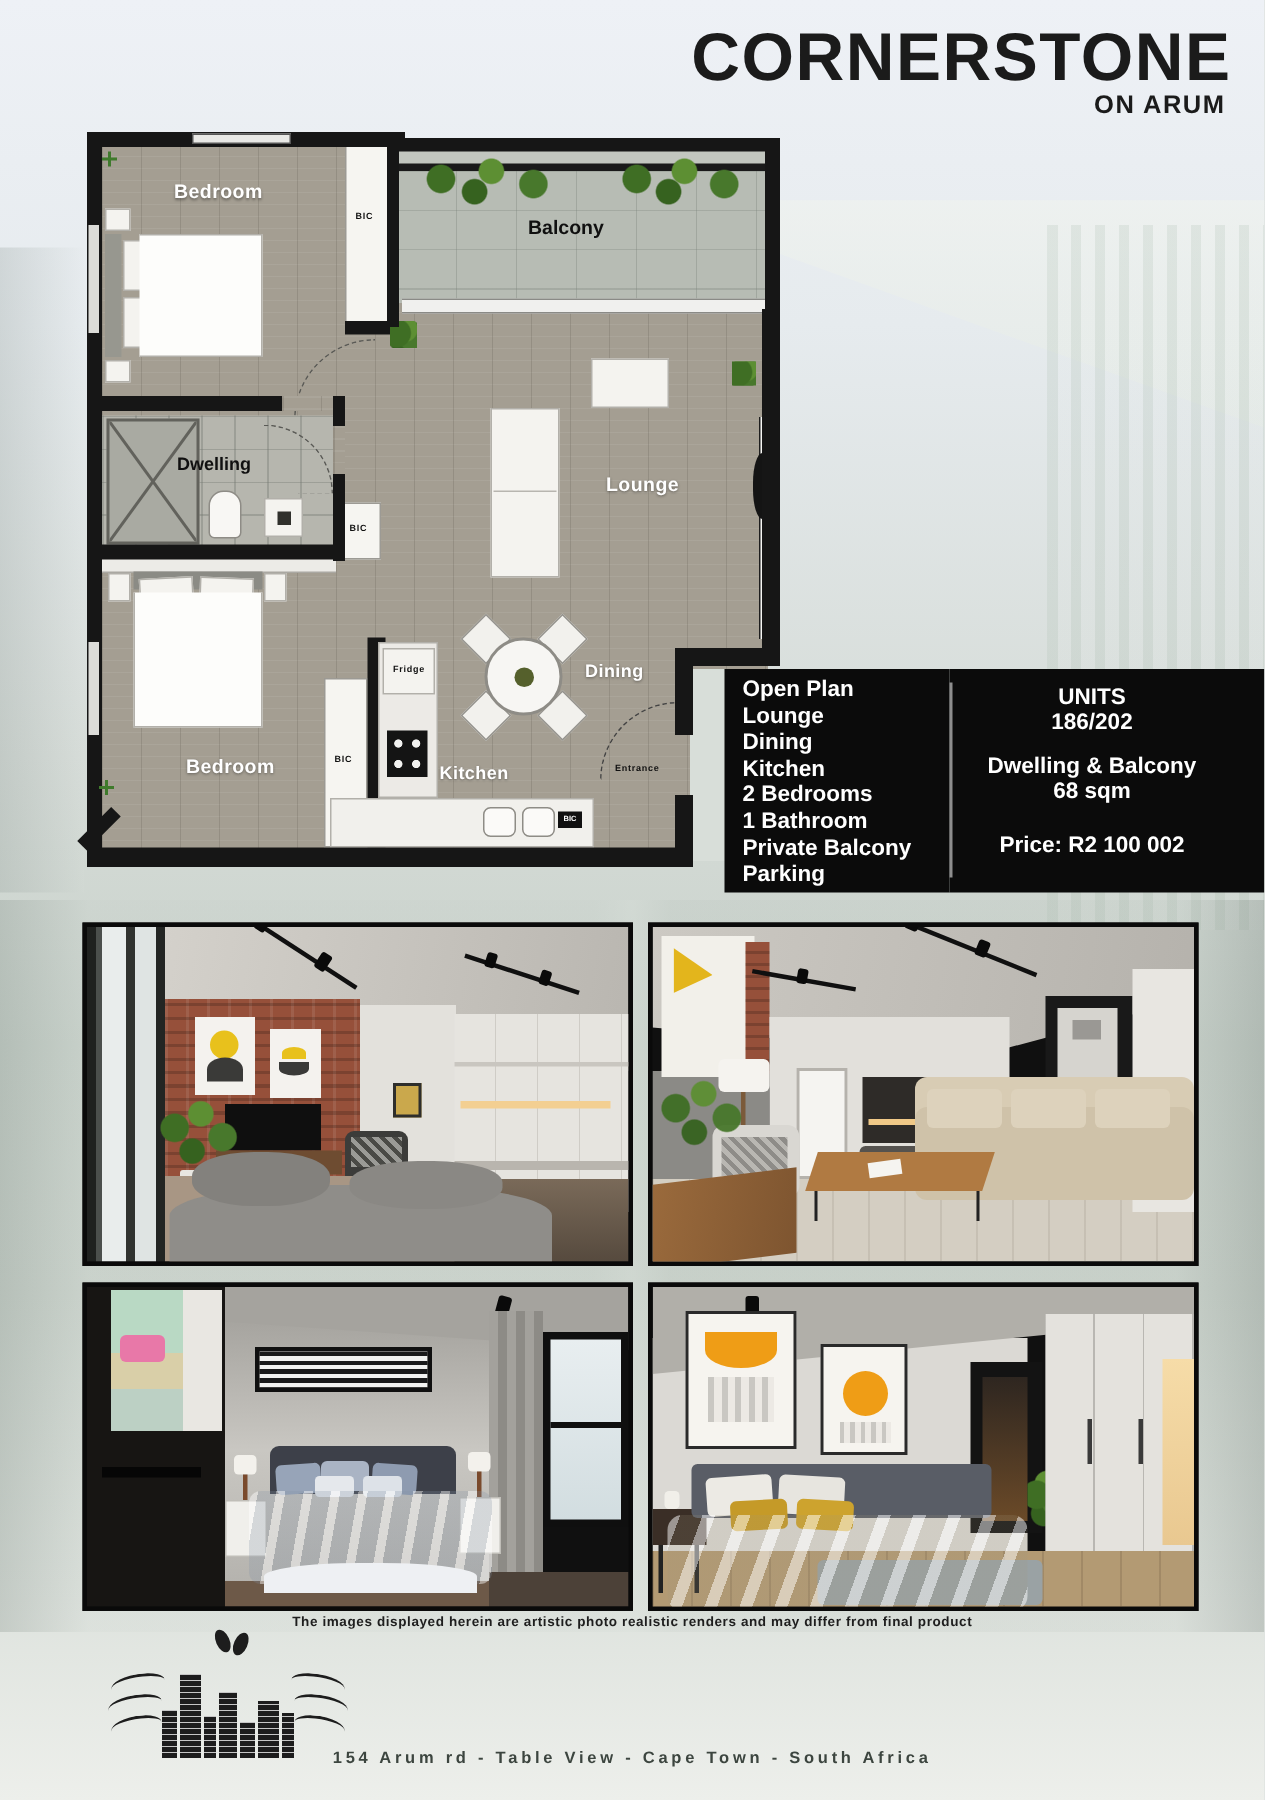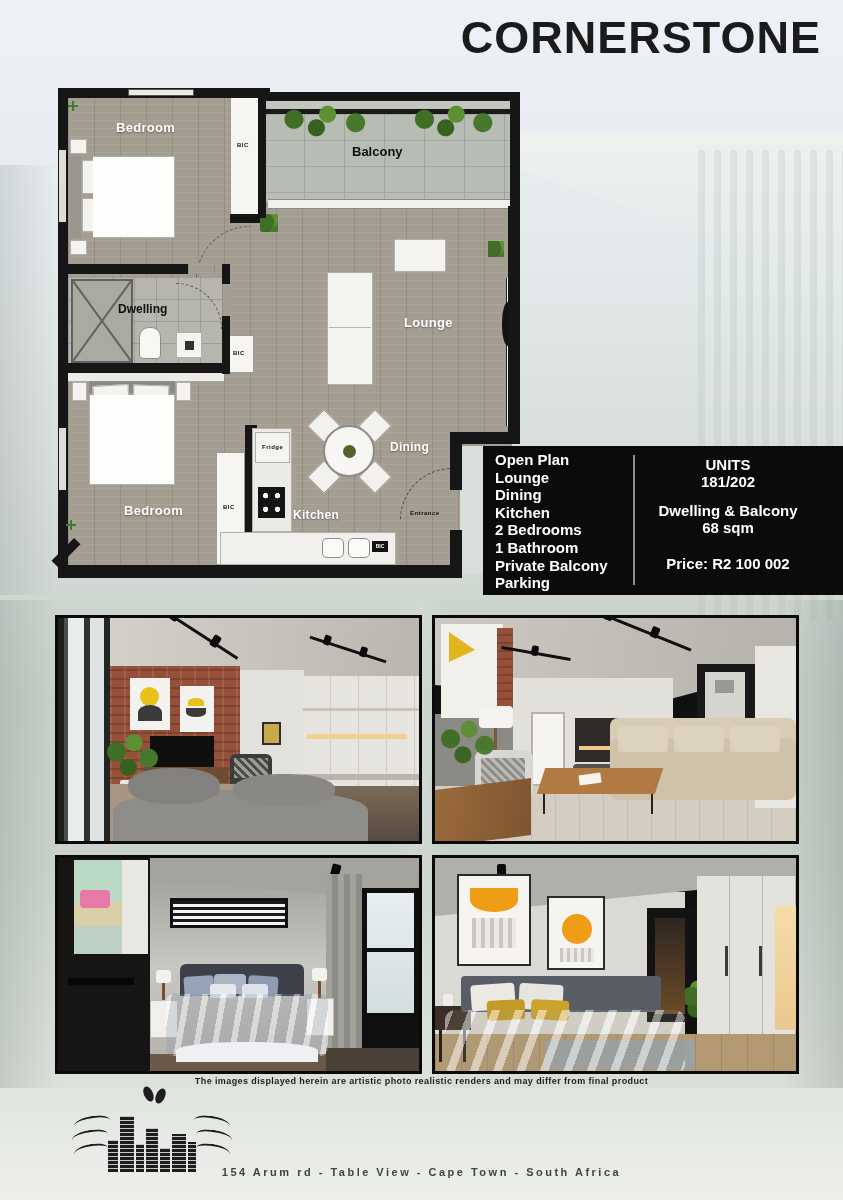--- a/index.html
+++ b/index.html
@@ -37,20 +37,21 @@
 
 <div class="page">
 
   <div class="abs" style="left:420px;top:115px;width:423px;height:185px;background:linear-gradient(#f0f3f0,#e3e9e5);clip-path:polygon(0 10%,100% 92%,100% 10%);opacity:.75;"></div>
   <div class="abs" style="left:698px;top:150px;width:145px;height:470px;background:repeating-linear-gradient(90deg,rgba(172,190,176,.42) 0 7px,rgba(235,240,236,.15) 7px 16px);opacity:.55;"></div>
   <div class="abs" style="left:0;top:165px;width:56px;height:430px;background:linear-gradient(90deg,rgba(145,156,152,.28),rgba(225,230,227,.05));"></div>
   <div class="abs" style="left:0;top:600px;width:843px;height:488px;background:linear-gradient(90deg,rgba(125,138,131,.28) 0%,rgba(190,200,194,.12) 7%,rgba(190,200,194,.12) 47%,rgba(215,222,216,.3) 50%,rgba(175,186,179,.15) 53%,rgba(175,186,179,.15) 93%,rgba(118,130,124,.3) 100%);"></div>
 
   <div class="abs" style="right:22px;top:14px;text-align:right;color:#1b1b1b;">
     <div style="font-size:45px;font-weight:700;letter-spacing:1px;line-height:48px;">CORNERSTONE</div>
+    <div style="font-size:17px;font-weight:700;letter-spacing:1px;margin-top:-2px;padding-right:4px;">ON ARUM</div>
   </div>
 
   <div class="abs" style="left:0;top:0;width:843px;height:600px;">
 
     <div class="abs wood" style="left:68px;top:96px;width:444px;height:476px;"></div>
     <div class="abs" style="left:460px;top:446px;width:54px;height:128px;background:#d8ded9;"></div>
 
     <div class="abs" style="left:262px;top:100px;width:250px;height:10px;background:#c2c6bf;"></div>
     <div class="abs" style="left:262px;top:109px;width:250px;height:5px;background:#1a1a1a;"></div>
     <div class="abs stone" style="left:264px;top:114px;width:248px;height:88px;"></div>
@@ -168,21 +169,21 @@
     <div class="ib feat">Dining</div>
     <div class="ib feat">Kitchen</div>
     <div class="ib feat">2 Bedrooms</div>
     <div class="ib feat">1 Bathroom</div>
     <div class="ib feat">Private Balcony</div>
     <div class="ib feat">Parking</div>
   </div>
   <div class="abs" style="left:633px;top:446px;width:210px;height:149px;background:#0b0b0b;text-align:center;padding:10px 26px 0 6px;box-sizing:border-box;">
     <div class="abs" style="left:0;top:9px;width:2px;height:130px;background:#8e8e8e;"></div>
     <div class="ib" style="font-size:15px;line-height:17px;">UNITS</div>
-    <div class="ib" style="font-size:15px;line-height:17px;">181/202</div>
+    <div class="ib" style="font-size:15px;line-height:17px;">186/202</div>
     <div class="ib" style="font-size:15px;line-height:17px;margin-top:12px;">Dwelling &amp; Balcony</div>
     <div class="ib" style="font-size:15px;line-height:17px;">68 sqm</div>
     <div class="ib" style="font-size:15px;line-height:17px;margin-top:19px;">Price: R2 100 002</div>
   </div>
 
   <div class="photo" style="left:55px;top:615px;height:229px;">
     <div class="abs" style="left:0;top:0;width:361px;height:96px;background:linear-gradient(100deg,#d8d5cf,#b9b6b0);clip-path:polygon(0 0,100% 0,100% 100%,55% 66%,14% 100%);"></div>
     <div class="abs" style="left:0;top:0;width:52px;height:223px;background:linear-gradient(90deg,#1f211f 0 6px,#4b4f4c 6px 10px,#e9edec 10px 26px,#30322f 26px 32px,#dfe4e3 32px 46px,#232523 46px 52px);"></div>
     <div class="abs" style="left:52px;top:48px;width:130px;height:122px;background-color:#96503a;background-image:repeating-linear-gradient(0deg,rgba(0,0,0,.18) 0 2px,transparent 2px 9px),repeating-linear-gradient(90deg,rgba(255,255,255,.09) 0 2px,transparent 2px 14px);"></div>
     <div class="abs" style="left:72px;top:60px;width:40px;height:52px;background:#f4f2ee;">

